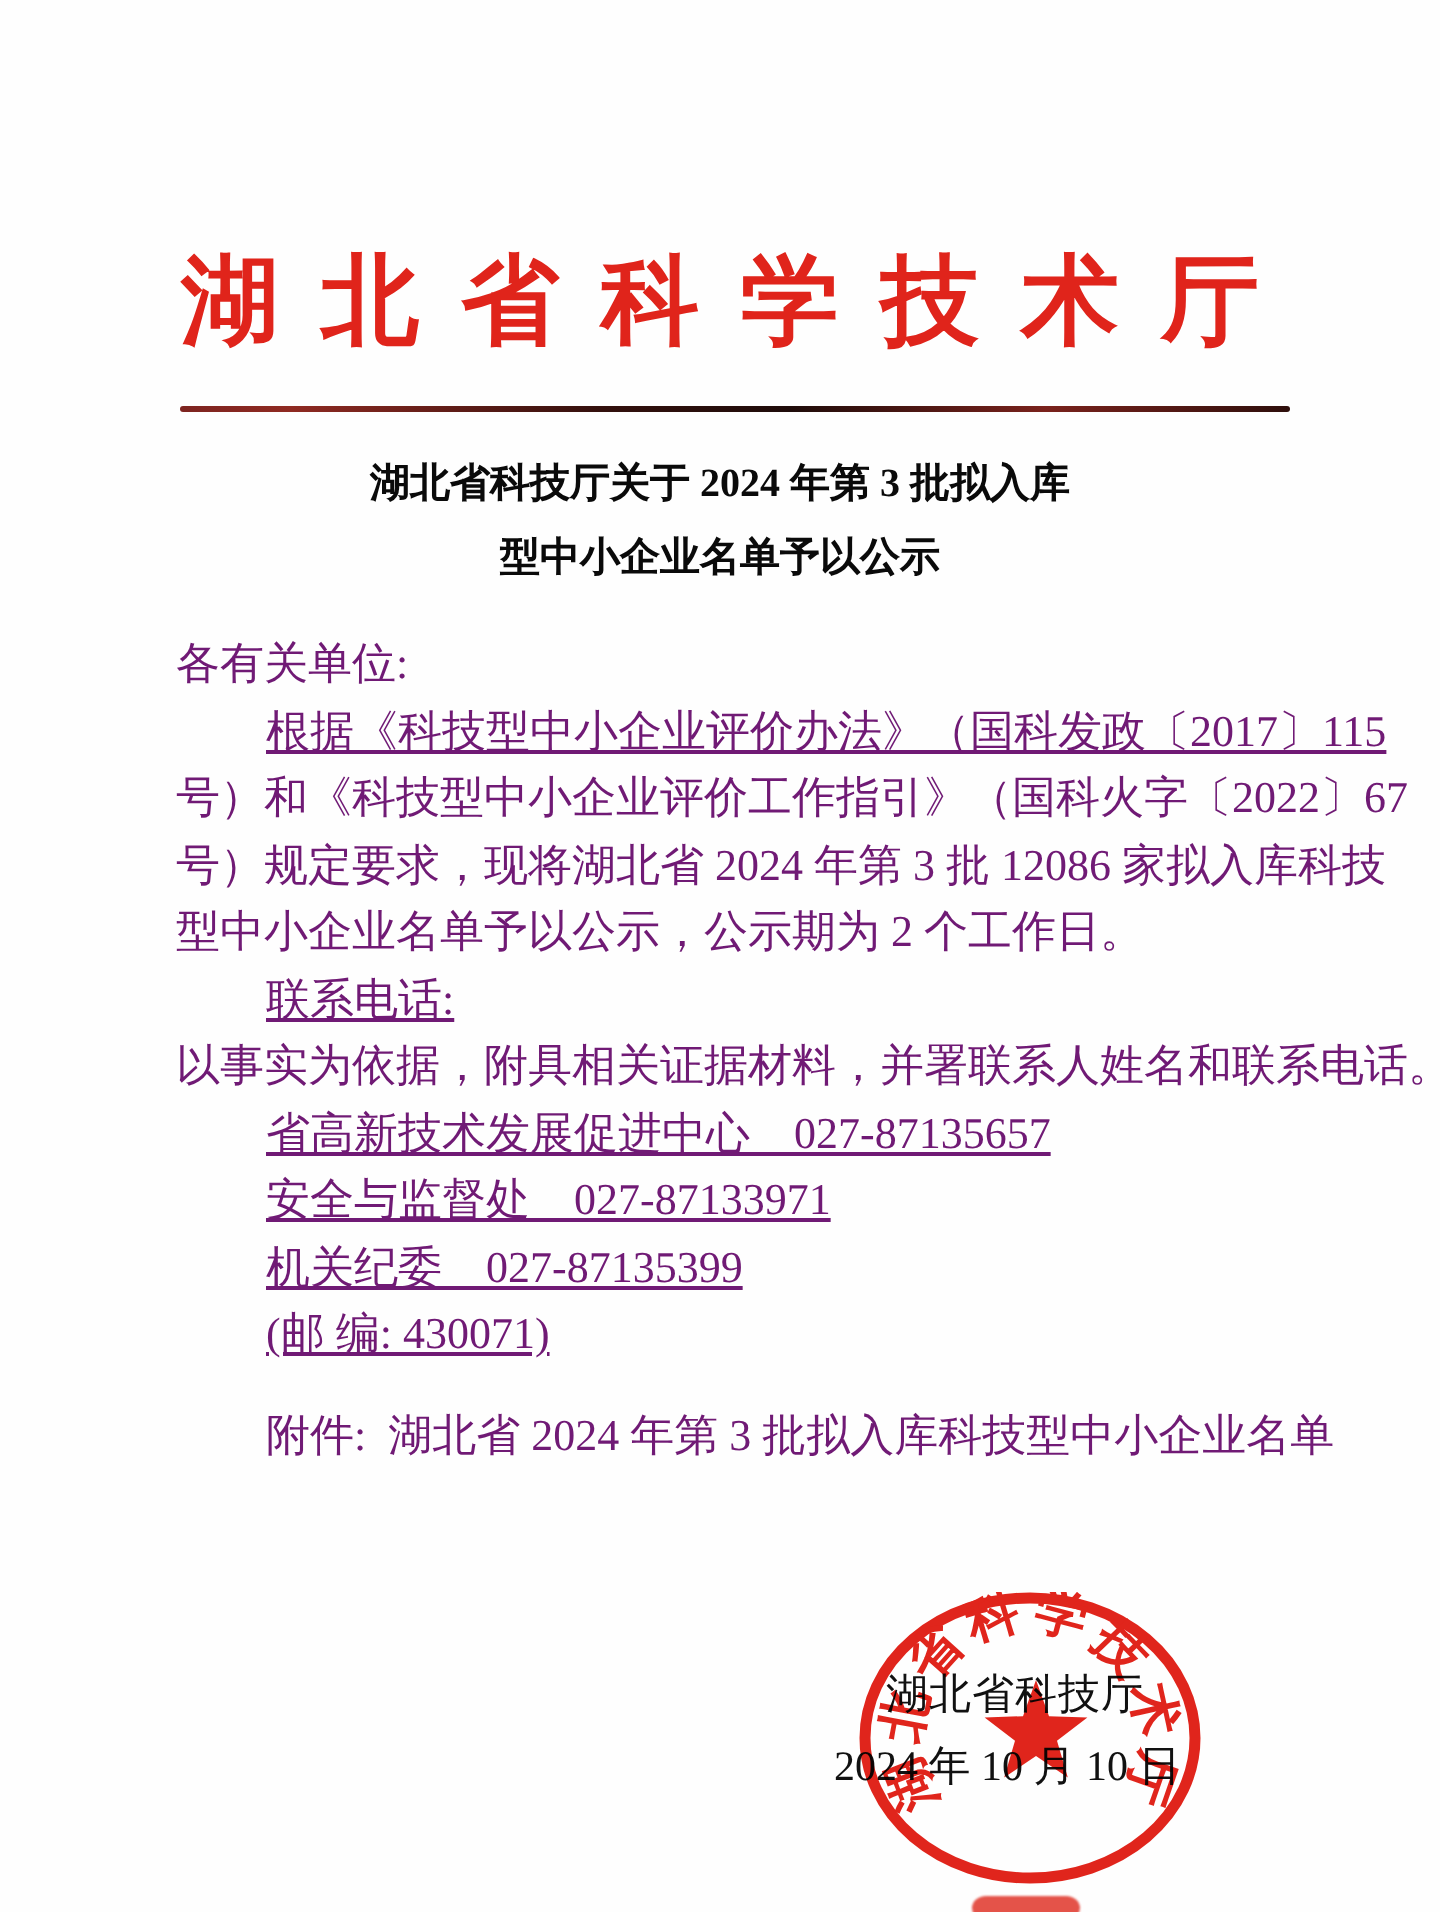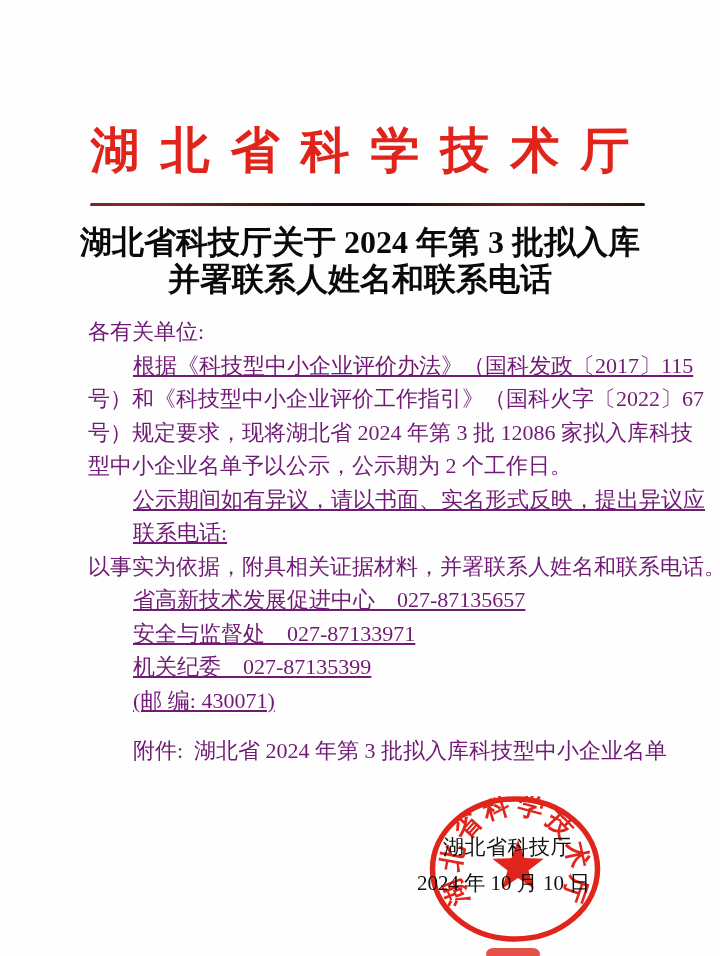--- a/index.html
+++ b/index.html
@@ -17,21 +17,21 @@
     white-space:nowrap;
   }
   .rule{
     position:absolute; top:203px; left:90px; width:555px; height:2.6px;
     background:linear-gradient(90deg,#7d2420 0%,#8f2a22 10%,#33100d 38%,#1f0c0a 55%,#7a221c 78%,#2e0f0c 100%);
     border-radius:2px;
   }
   
   .doc-title{
     position:absolute; top:224px; left:0; right:0;
-    text-align:center; font-size:32px; line-height:37px; font-weight:700;
+    text-align:center; font-size:20px; line-height:37px; font-weight:700;
     color:#0a0a0a; white-space:nowrap;
   }
   
   .body{
     position:absolute; top:315px; left:88px; width:560px;
     font-size:22px; line-height:33.5px; font-weight:500;
     color:#701a75;
   }
   .line{ white-space:pre; }
   .line.indent{ padding-left:45px;text-decoration:underline; }
@@ -66,30 +66,29 @@
 <body>
 
 <div class="page">
 
   <div class="letterhead">湖北省科学技术厅</div>
 
   <div class="rule"></div>
 
   <div class="doc-title">
     <div>湖北省科技厅关于 2024 年第 3 批拟入库</div>
-    <div>并署联系人姓名和联系电话</div>
+    <div>型中小企业名单予以公示</div>
   </div>
 
   <div class="body">
     <div class="line">各有关单位:</div>
     <div class="line indent">根据《科技型中小企业评价办法》（国科发政〔2017〕115</div>
     <div class="line">号）和《科技型中小企业评价工作指引》（国科火字〔2022〕67</div>
     <div class="line">号）规定要求，现将湖北省 2024 年第 3 批 12086 家拟入库科技</div>
     <div class="line">型中小企业名单予以公示，公示期为 2 个工作日。</div>
-    <div class="line indent">公示期间如有异议，请以书面、实名形式反映，提出异议应</div>
     <div class="line indent">联系电话:</div>
     <div class="line">以事实为依据，附具相关证据材料，并署联系人姓名和联系电话。</div>
     <div class="line indent">省高新技术发展促进中心　027-87135657</div>
     <div class="line indent">安全与监督处　027-87133971</div>
     <div class="line indent">机关纪委　027-87135399</div>
     <div class="line indent">(邮 编: 430071)</div>
     <div class="attachment">附件:  湖北省 2024 年第 3 批拟入库科技型中小企业名单</div>
   </div>
 
   <div class="signer">湖北省科技厅</div>

